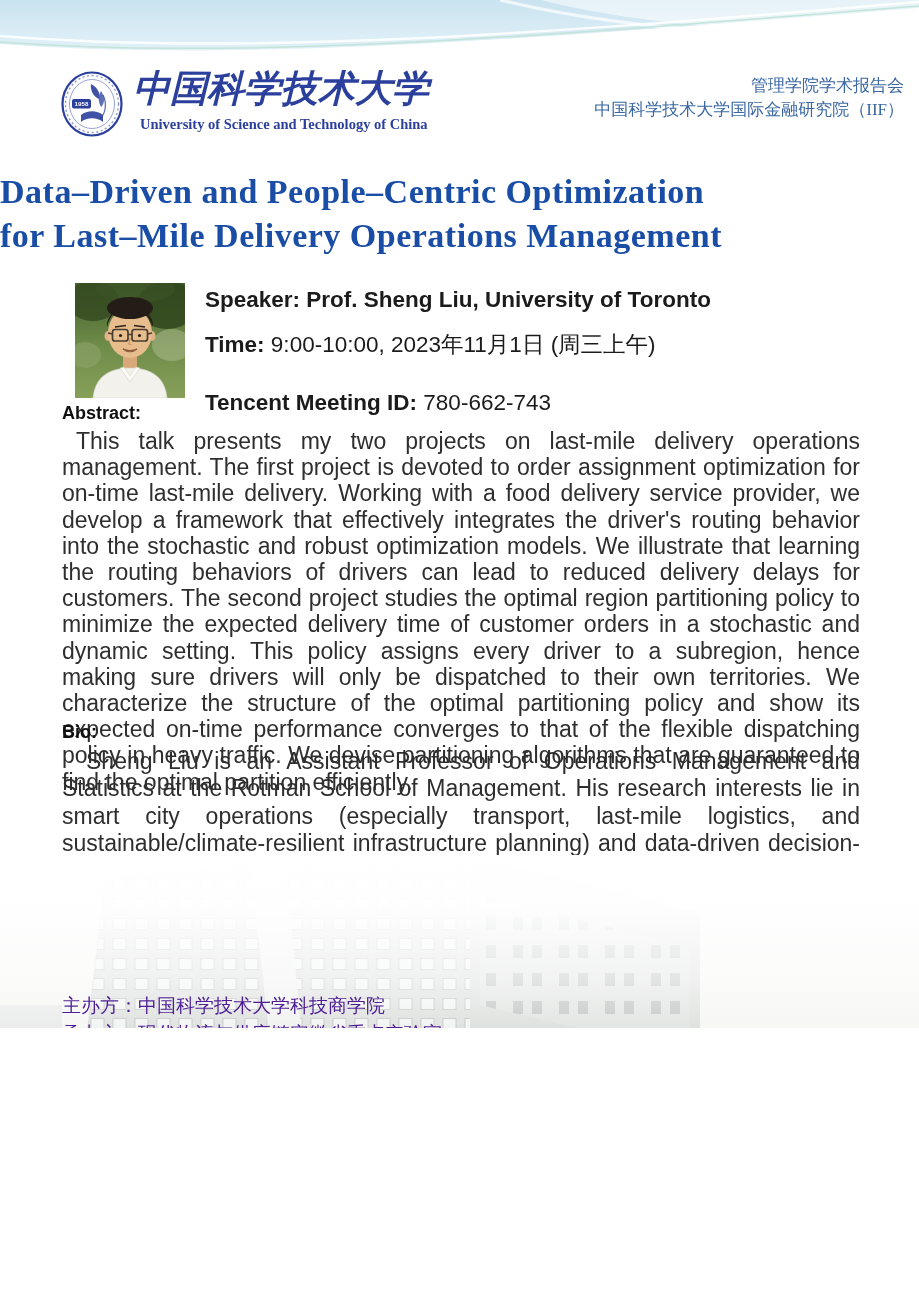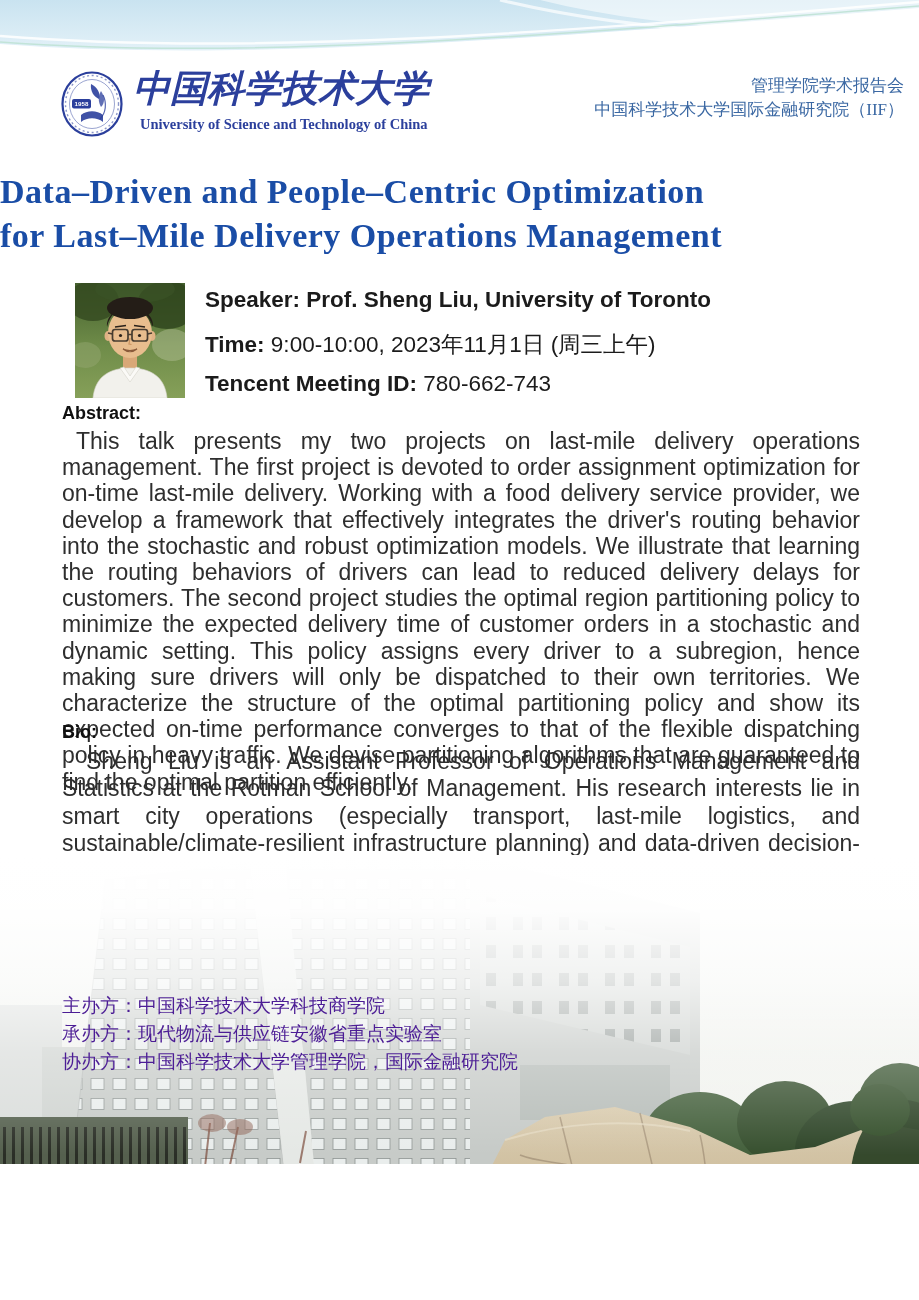--- a/index.html
+++ b/index.html
@@ -1,16 +1,16 @@
 <!DOCTYPE html>
 <html><head>
 <meta charset="utf-8">
 <style>
   html,body{margin:0;padding:0;background:#ffffff;}
-  .page{position:relative;width:919px;height:1164px;margin:0 auto;background:#ffffff;
+  .page{position:relative;width:919px;height:1028px;margin:0 auto;background:#ffffff;
         overflow:hidden;font-family:"Liberation Sans",sans-serif;color:#2e2e2e;}
   .abs{position:absolute;}
 
   
   .banner{top:0;left:0;width:919px;height:58px;}
 
   
   .emblem{top:71px;left:61px;width:62px;height:66px;}
   .logo-cn{top:64px;left:133px;width:300px;font-family:"Liberation Serif",serif;
            font-weight:bold;font-style:italic;font-size:37px;letter-spacing:0px;
@@ -22,21 +22,21 @@
 
   
   .title{top:170px;left:0;width:919px;text-align:left;font-family:"Liberation Serif",serif;
          font-weight:bold;font-size:34px;line-height:44px;color:#1a4da6;letter-spacing:0.5px;}
 
   
   .spk-photo{top:283px;left:75px;width:110px;height:115px;}
   .spk-line{left:205px;font-size:22.5px;color:#1b1b1b;white-space:nowrap;}
   .spk-l1{top:287px;font-weight:bold;}
   .spk-l2{top:329px;}
-  .spk-l3{top:371px;}
+  .spk-l3{top:390px;}
   .bold{font-weight:bold;}
 
   
   .sec-head{left:62px;font-size:18px;font-weight:bold;color:#101010;}
   .sec-body{left:62px;width:798px;font-size:23px;line-height:26.2px;color:#2e2e2e;
             text-align:justify;}
   .abs-head{top:403px;}
   .abs-body{top:428px;text-indent:14px;}
   .bio-head{top:722px;}
   .bio-body{top:748px;text-indent:24px;line-height:27.4px;}

